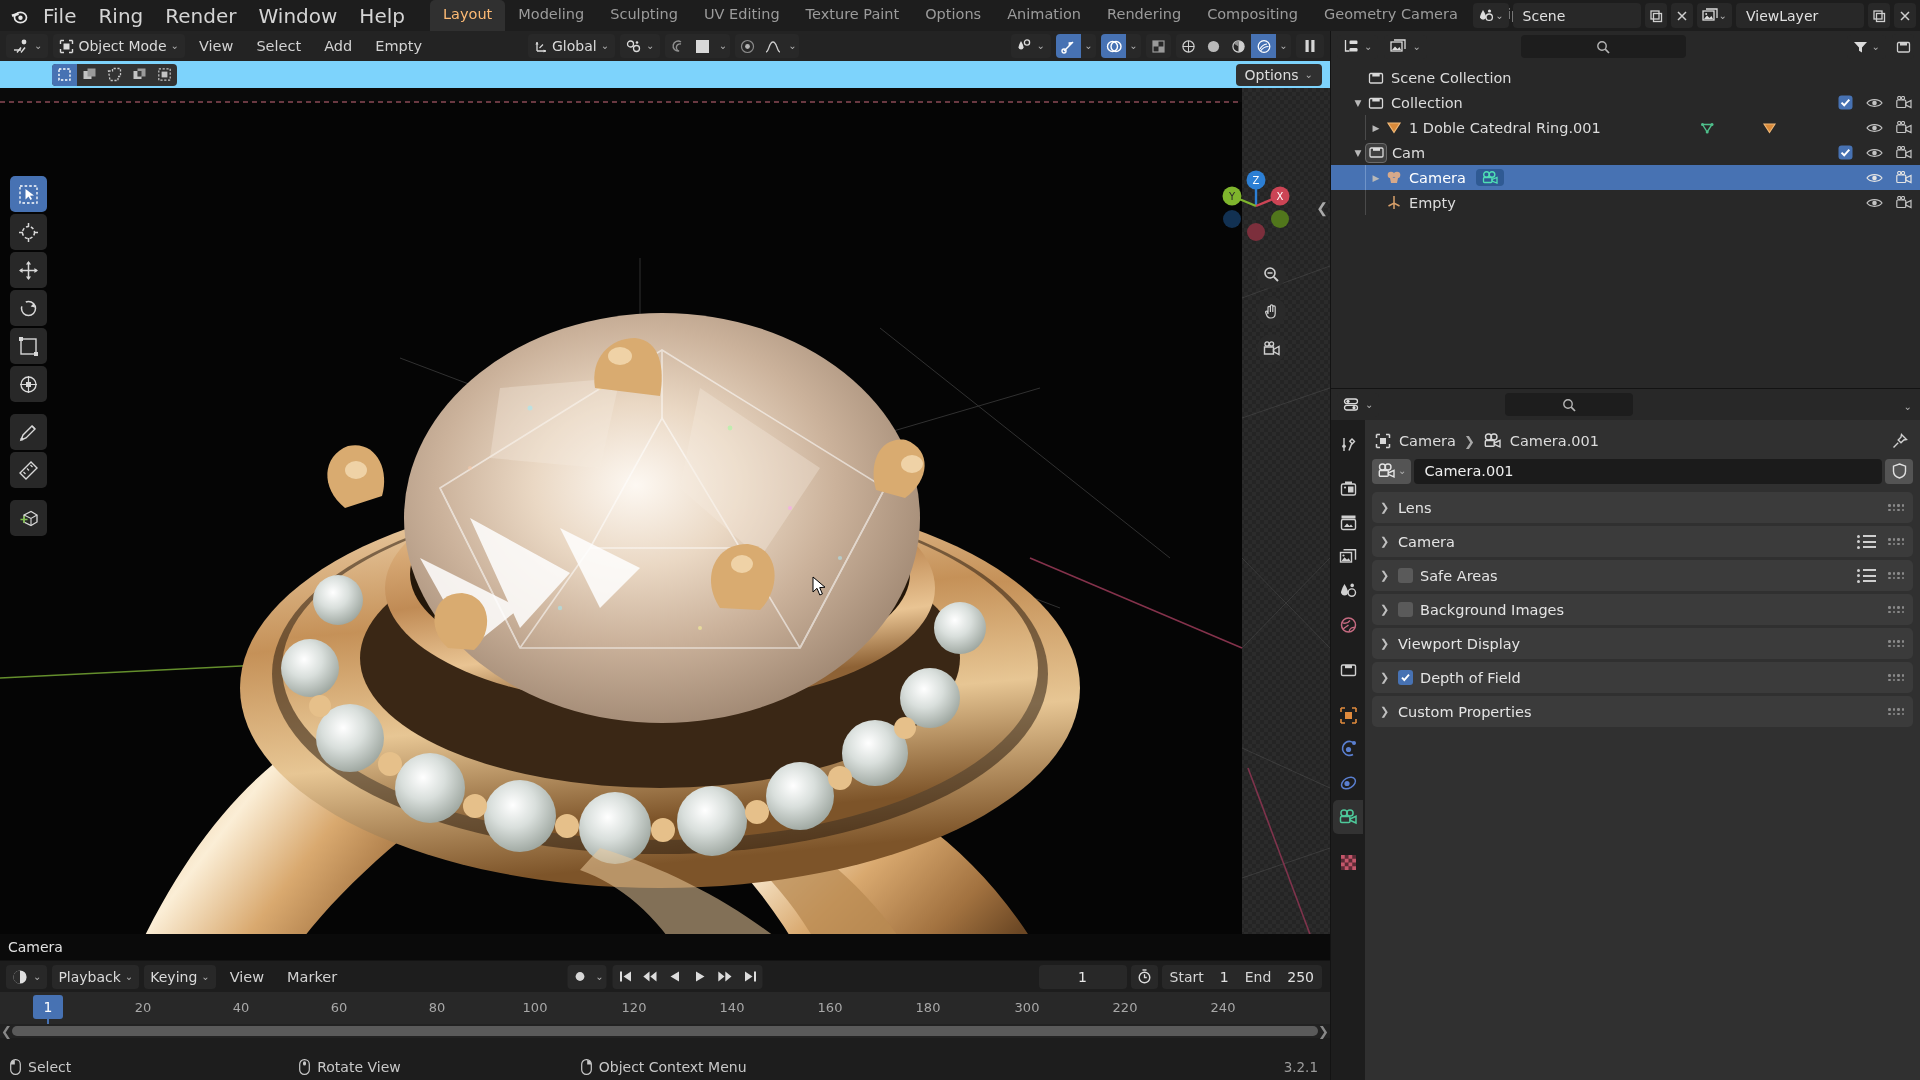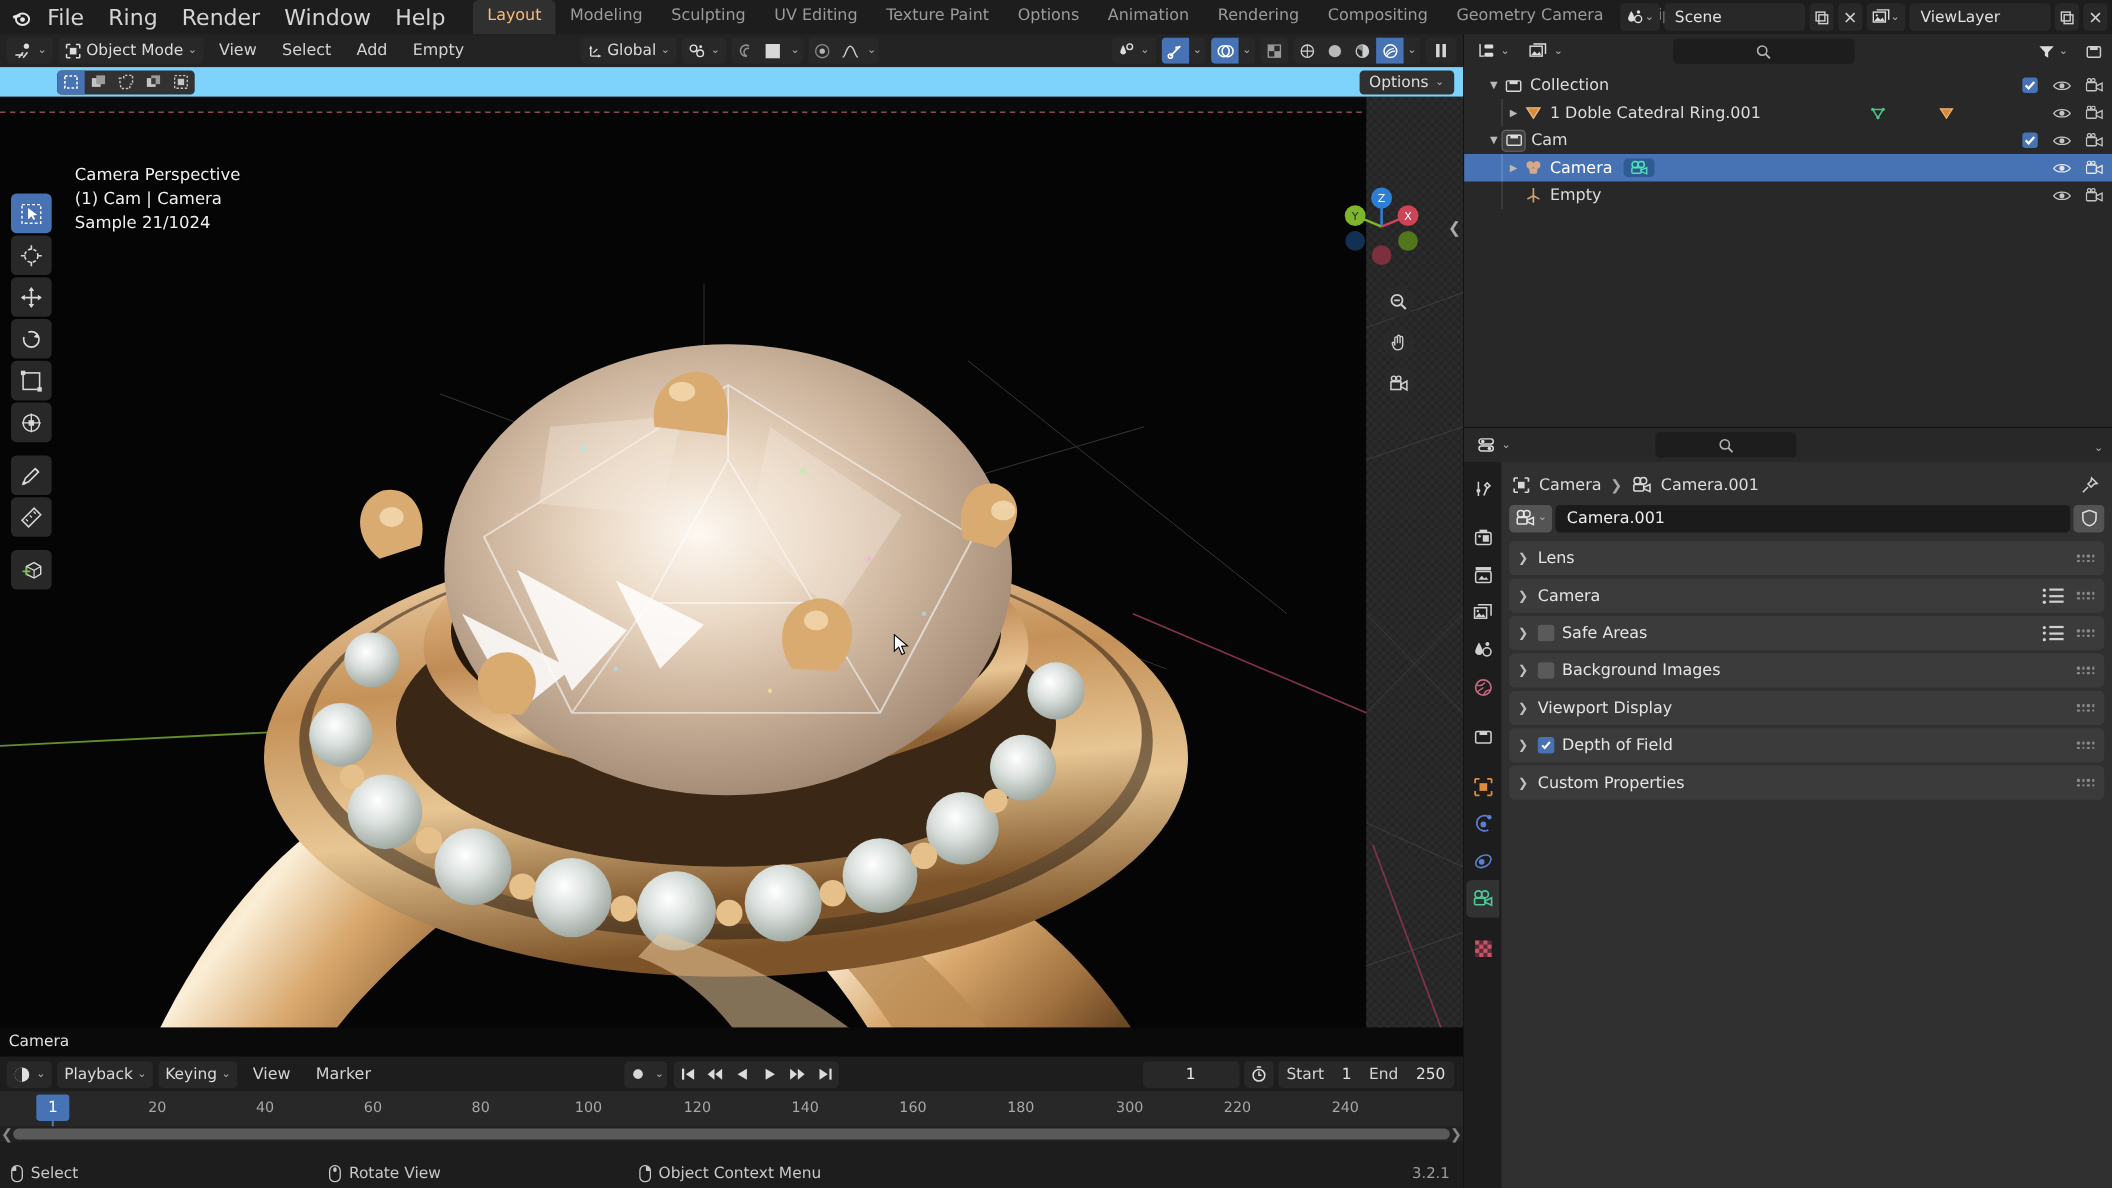--- a/index.html
+++ b/index.html
@@ -581,25 +581,20 @@
             <ellipse cx="742" cy="476" rx="11" ry="9"></ellipse>
           </g>
 
           <path d="M600 760 C700 790 790 850 830 902 L700 902 C670 840 630 800 580 782 Z" fill="#eac89a" opacity="0.55"></path>
 
           <rect x="0" y="888" width="1242" height="14" fill="#0a0a0a"></rect>
           <line x1="0" y1="888" x2="1242" y2="888" stroke="#8a4a55" stroke-width="1.3" stroke-dasharray="5 4"></line>
         </svg>
       </div>
 
-      <div class="vp-text">
-        <div>Camera Perspective</div>
-        <div>(1) Cam | Camera</div>
-        <div>Sample 21/1024</div>
-      </div>
 
       <div class="toolbar">
         <div class="tool on">
           <svg width="21" height="21" viewBox="0 0 21 21">
               <rect x="2" y="2" width="17" height="17" fill="none" stroke="#fff" stroke-width="1.3" stroke-dasharray="2.6 2"></rect>
               <path d="M7.5 5 L7.5 15.5 L10.5 12.5 L12.5 16 L14 15 L12 11.8 L16 11.5 Z" fill="#fff"></path>
             </svg>
         </div>
         <div class="tool">
           <svg width="21" height="21" viewBox="0 0 21 21">
@@ -880,20 +875,31 @@
             <svg width="15" height="14" viewBox="0 0 15 14">
                 <rect x="1.5" y="2.5" width="12" height="9.5" rx="1.2" fill="none" stroke="#cfcfcf" stroke-width="1.3"></rect>
                 <rect x="4" y="2.5" width="7" height="3" fill="#cfcfcf"></rect>
               </svg>
           </div>
         </div>
       </div>
 
       <div class="out-body">
 
+        <div class="orow">
+          <div style="width:20px"></div>
+          <div class="otri"></div>
+          <div class="oicon">
+            <svg width="16" height="14" viewBox="0 0 16 14">
+                <rect x="1.5" y="2.5" width="13" height="9.5" rx="1.2" fill="none" stroke="#d8d8d8" stroke-width="1.3"></rect>
+                <rect x="4.3" y="2.5" width="7.4" height="3" fill="#d8d8d8"></rect>
+              </svg>
+          </div>
+          <div class="olabel">Scene Collection</div>
+        </div>
 
         <div class="orow">
           <div style="width:20px"></div>
           <div class="otri">▼</div>
           <div class="oicon">
             <svg width="16" height="14" viewBox="0 0 16 14">
                 <rect x="1.5" y="2.5" width="13" height="9.5" rx="1.2" fill="none" stroke="#d8d8d8" stroke-width="1.3"></rect>
                 <rect x="4.3" y="2.5" width="7.4" height="3" fill="#d8d8d8"></rect>
               </svg>
           </div>

